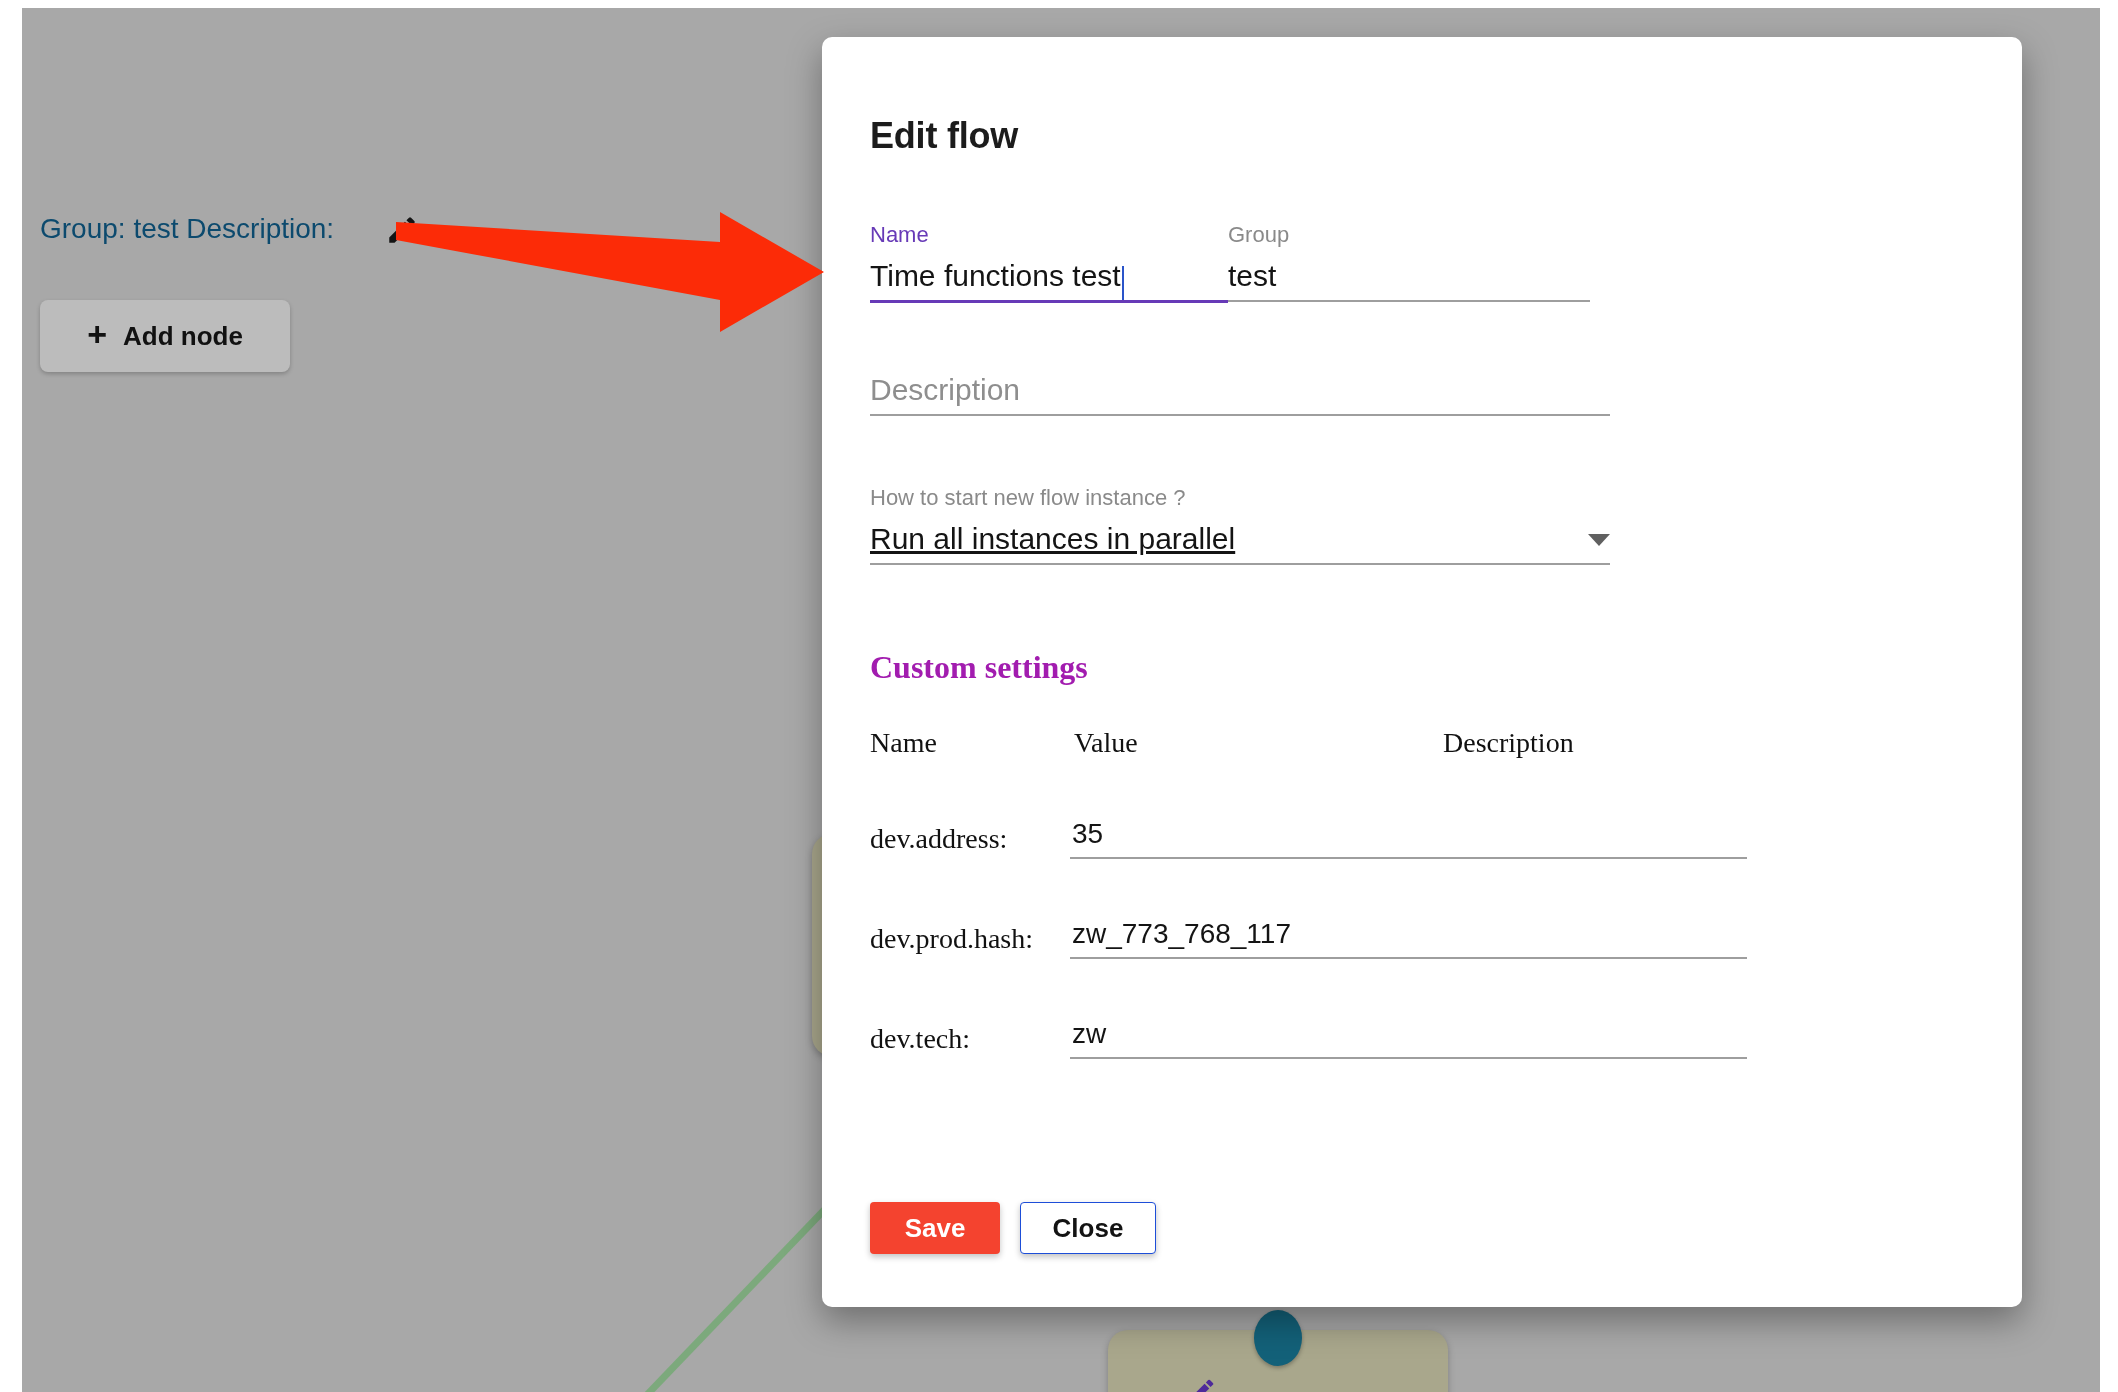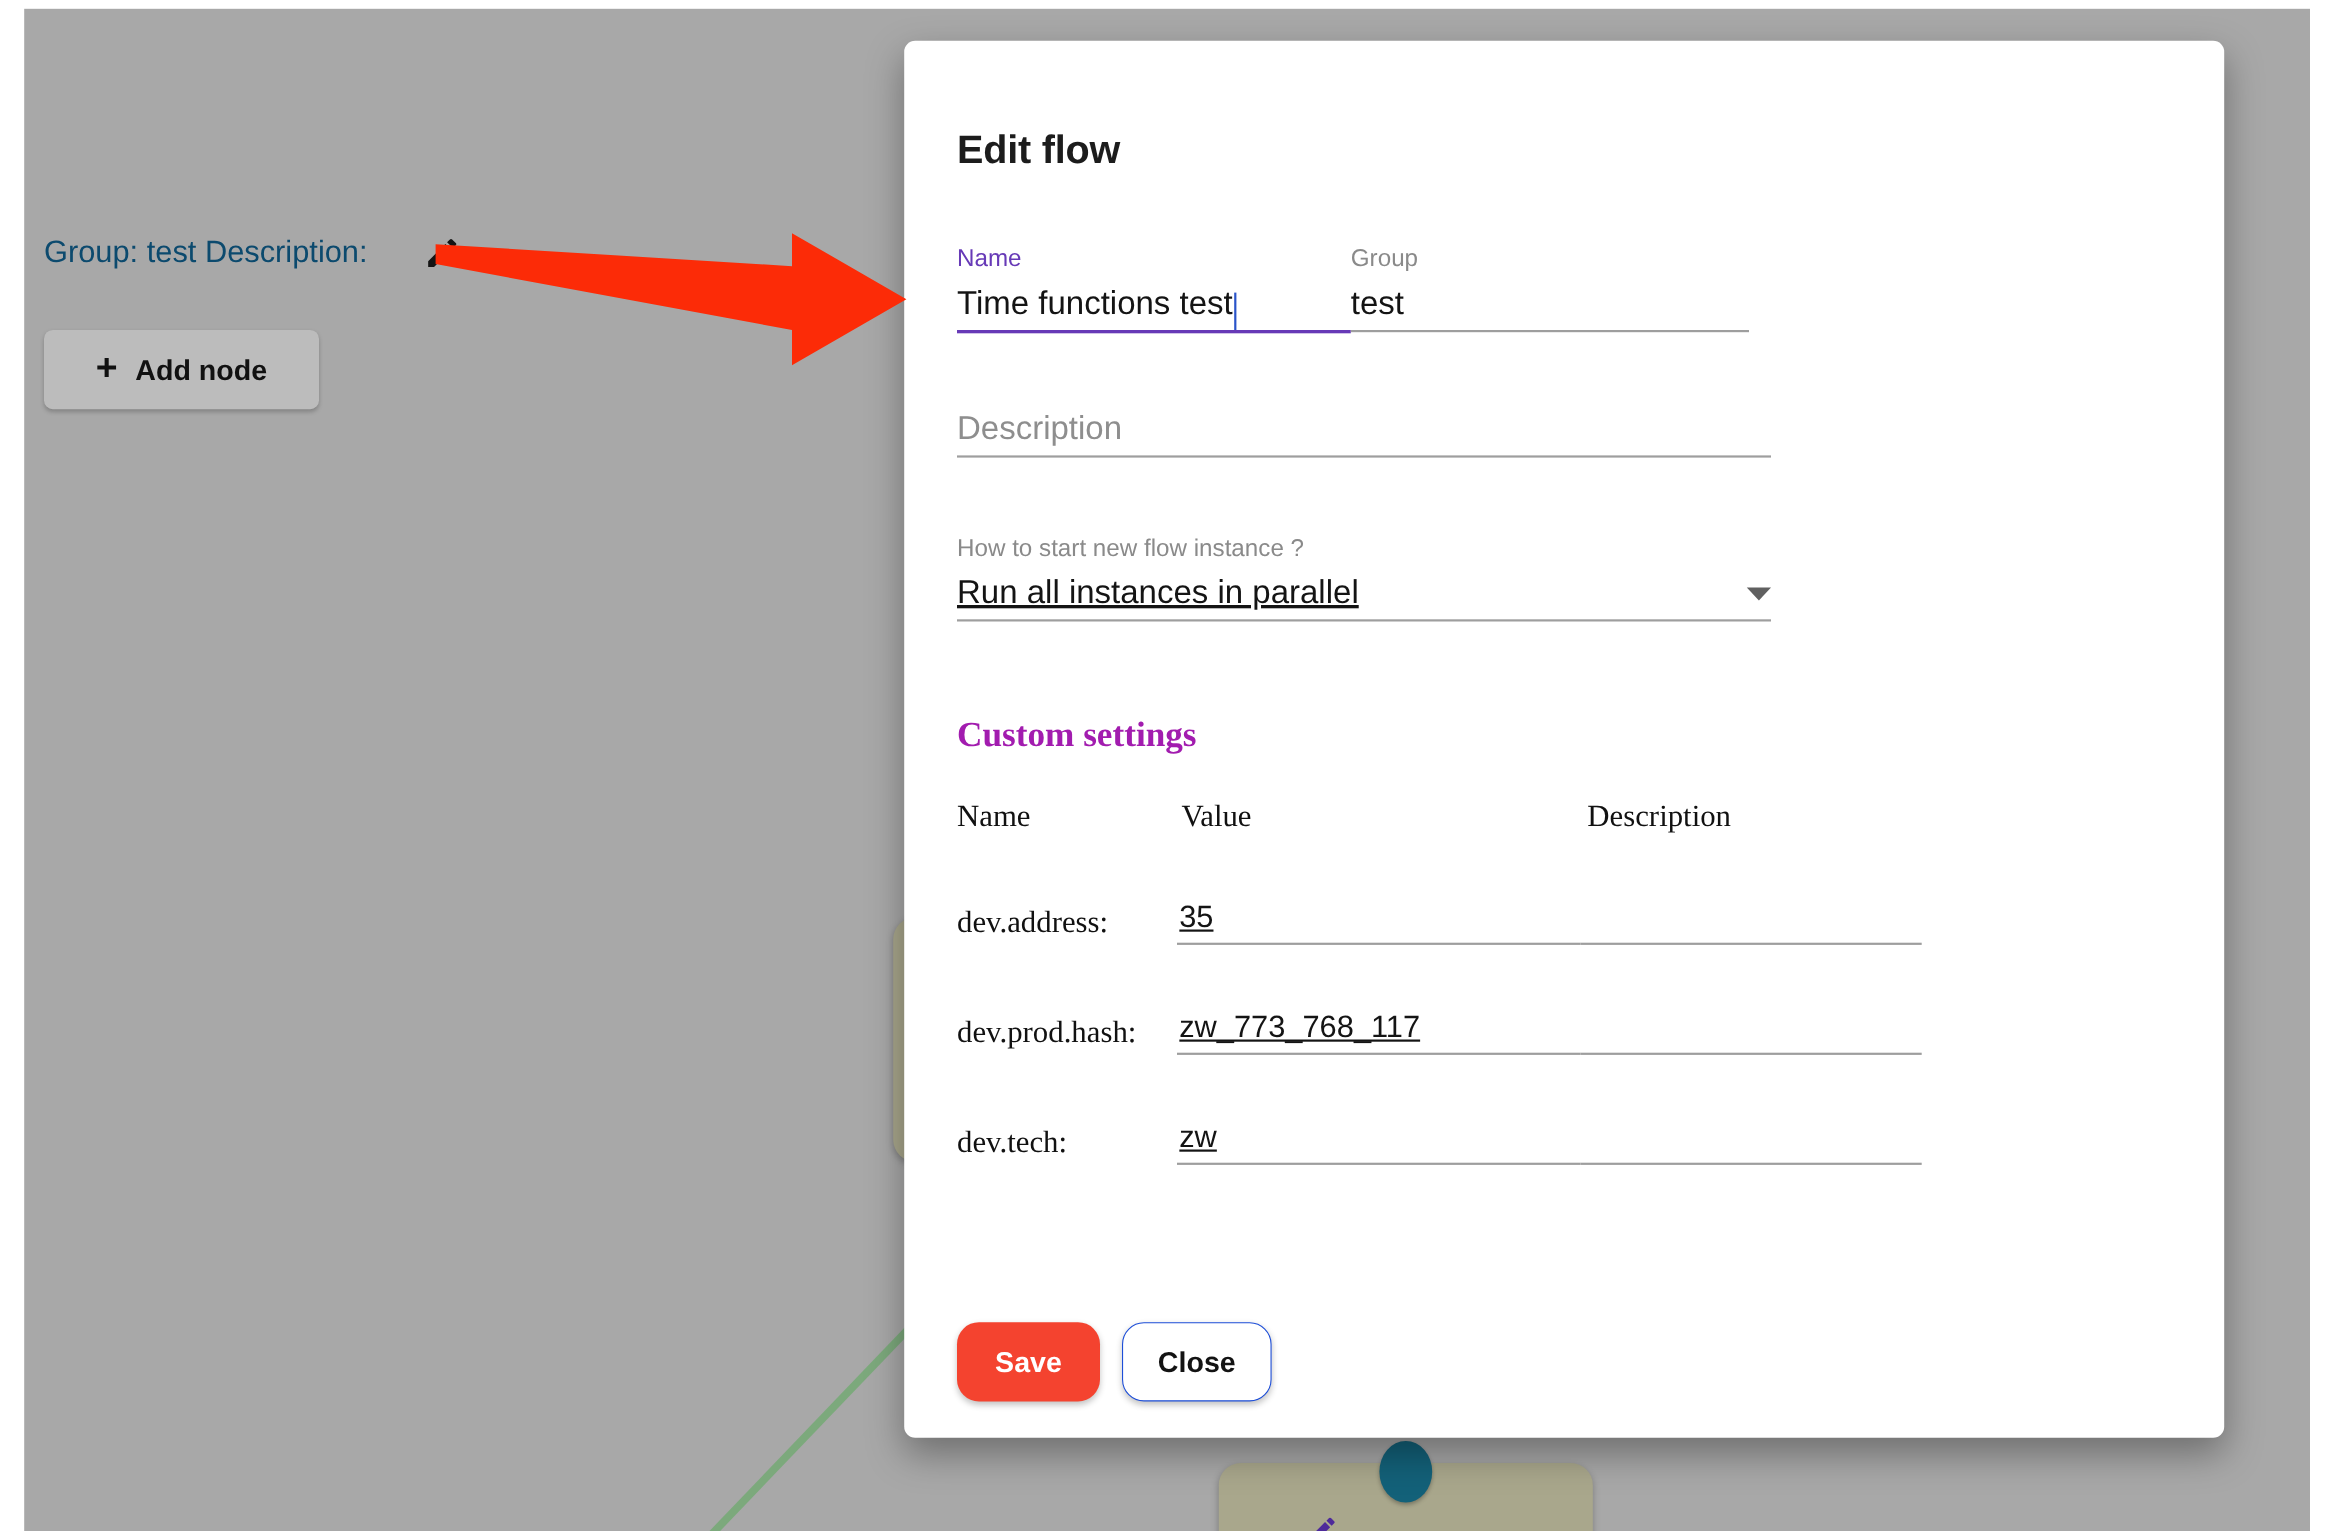--- a/index.html
+++ b/index.html
@@ -276,42 +276,41 @@
     font-family: "Liberation Sans", sans-serif;
     font-size: 28px;
     line-height: 34px;
     color: #141414;
     border: none;
     border-bottom: 2px solid #9e9e9e;
     outline: none;
     background: transparent;
     width: 100%;
     padding: 0 2px 6px 2px;
-    text-decoration: underline;
   }
   .cell-input.desc { width: 100%; }
 
   .st-data-row { margin-top: 58px; }
 
   
   .dialog-footer {
     position: absolute;
     left: 48px;
     top: 1165px;
     display: flex;
     gap: 20px;
   }
   .btn {
     font-family: "Liberation Sans", sans-serif;
     font-size: 26px;
     font-weight: bold;
-    border-radius: 20px;
+    border-radius: 4px;
     cursor: pointer;
     padding: 0 26px;
-    height: 72px;
+    height: 52px;
     display: flex;
     align-items: center;
     justify-content: center;
     box-shadow: 0 3px 6px rgba(0,0,0,0.24);
   }
   .btn-save {
     background: #f4432f;
     color: #ffffff;
     border: none;
     min-width: 130px;

